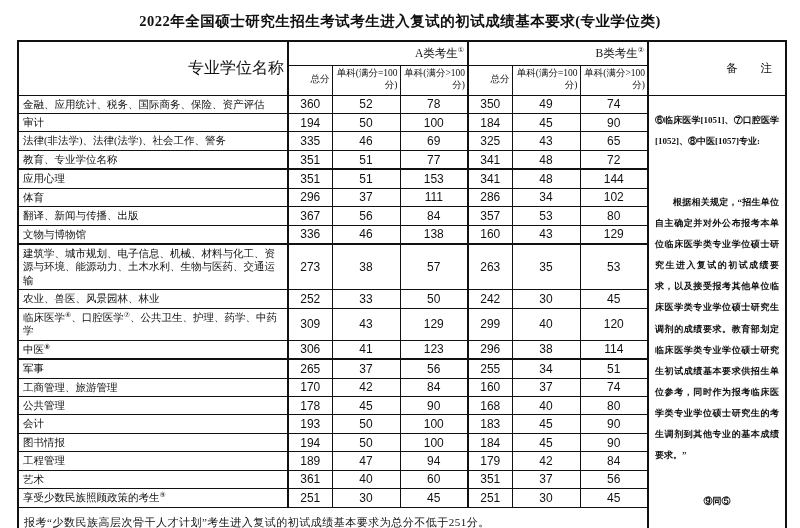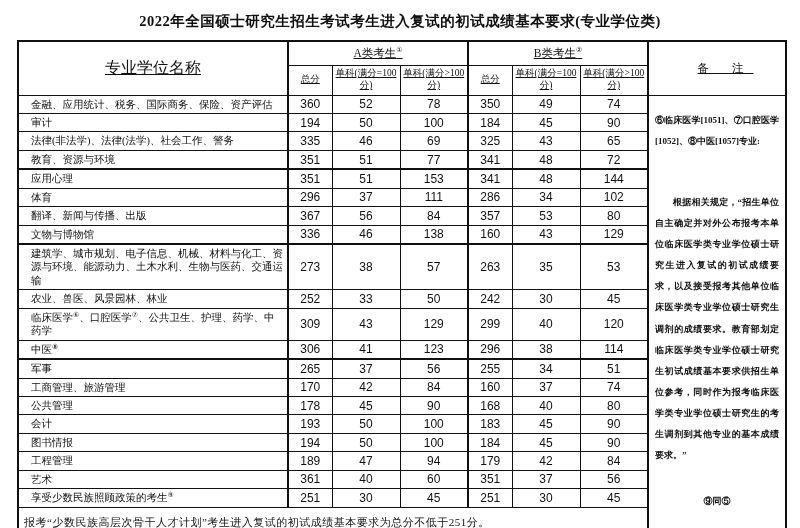--- a/index.html
+++ b/index.html
@@ -29,29 +29,29 @@
     padding: 1px 3px;
     vertical-align: middle;
     overflow: hidden;
   }
   
   .sep-r { border-right-width: 2px; }
   
   tr.group-end td { border-bottom-width: 2px; }
   thead tr:last-child th { border-bottom-width: 1.5px; }
 
-  th { font-weight: normal; font-size: 11px; text-align: center; text-decoration: underline; }
+  th { font-weight: normal; font-size: 11px; text-align: right; }
   .h-name { font-size: 16px; }
   .h-group { font-size: 11.5px; height: 24px; }
   .h-sub { font-size: 9.5px; line-height: 1.25; height: 30px; padding: 1px 2px; word-break: break-all; }
   .h-remark { font-size: 11.5px; letter-spacing: 10px; padding-left: 20px; }
 
   td.c-name {
     font-size: 10.5px; line-height: 1.28;
-    text-align: left; padding: 2px 2px 2px 12px;
+    text-align: left; padding: 2px 2px 2px 4px;
     word-break: break-all;
     border-right-width: 2px;
     height: 15px;
   }
   td.c-name sup, th sup { font-size: 7px; line-height: 0; }
   td.c-num {
     font-family: "Liberation Sans", sans-serif;
     font-size: 12px; text-align: center;
     height: 15px;
   }
@@ -137,21 +137,21 @@
         <tr>
           <td class="c-name">法律(非法学)、法律(法学)、社会工作、警务</td>
           <td class="c-num">335</td>
           <td class="c-num">46</td>
           <td class="c-num sep-r">69</td>
           <td class="c-num">325</td>
           <td class="c-num">43</td>
           <td class="c-num sep-r">65</td>
         </tr>
         <tr class="group-end">
-          <td class="c-name">教育、资源与环境</td>
+          <td class="c-name">教育、专业学位名称</td>
           <td class="c-num">351</td>
           <td class="c-num">51</td>
           <td class="c-num sep-r">77</td>
           <td class="c-num">341</td>
           <td class="c-num">48</td>
           <td class="c-num sep-r">72</td>
         </tr>
         <tr>
           <td class="c-name">应用心理</td>
           <td class="c-num">351</td>

